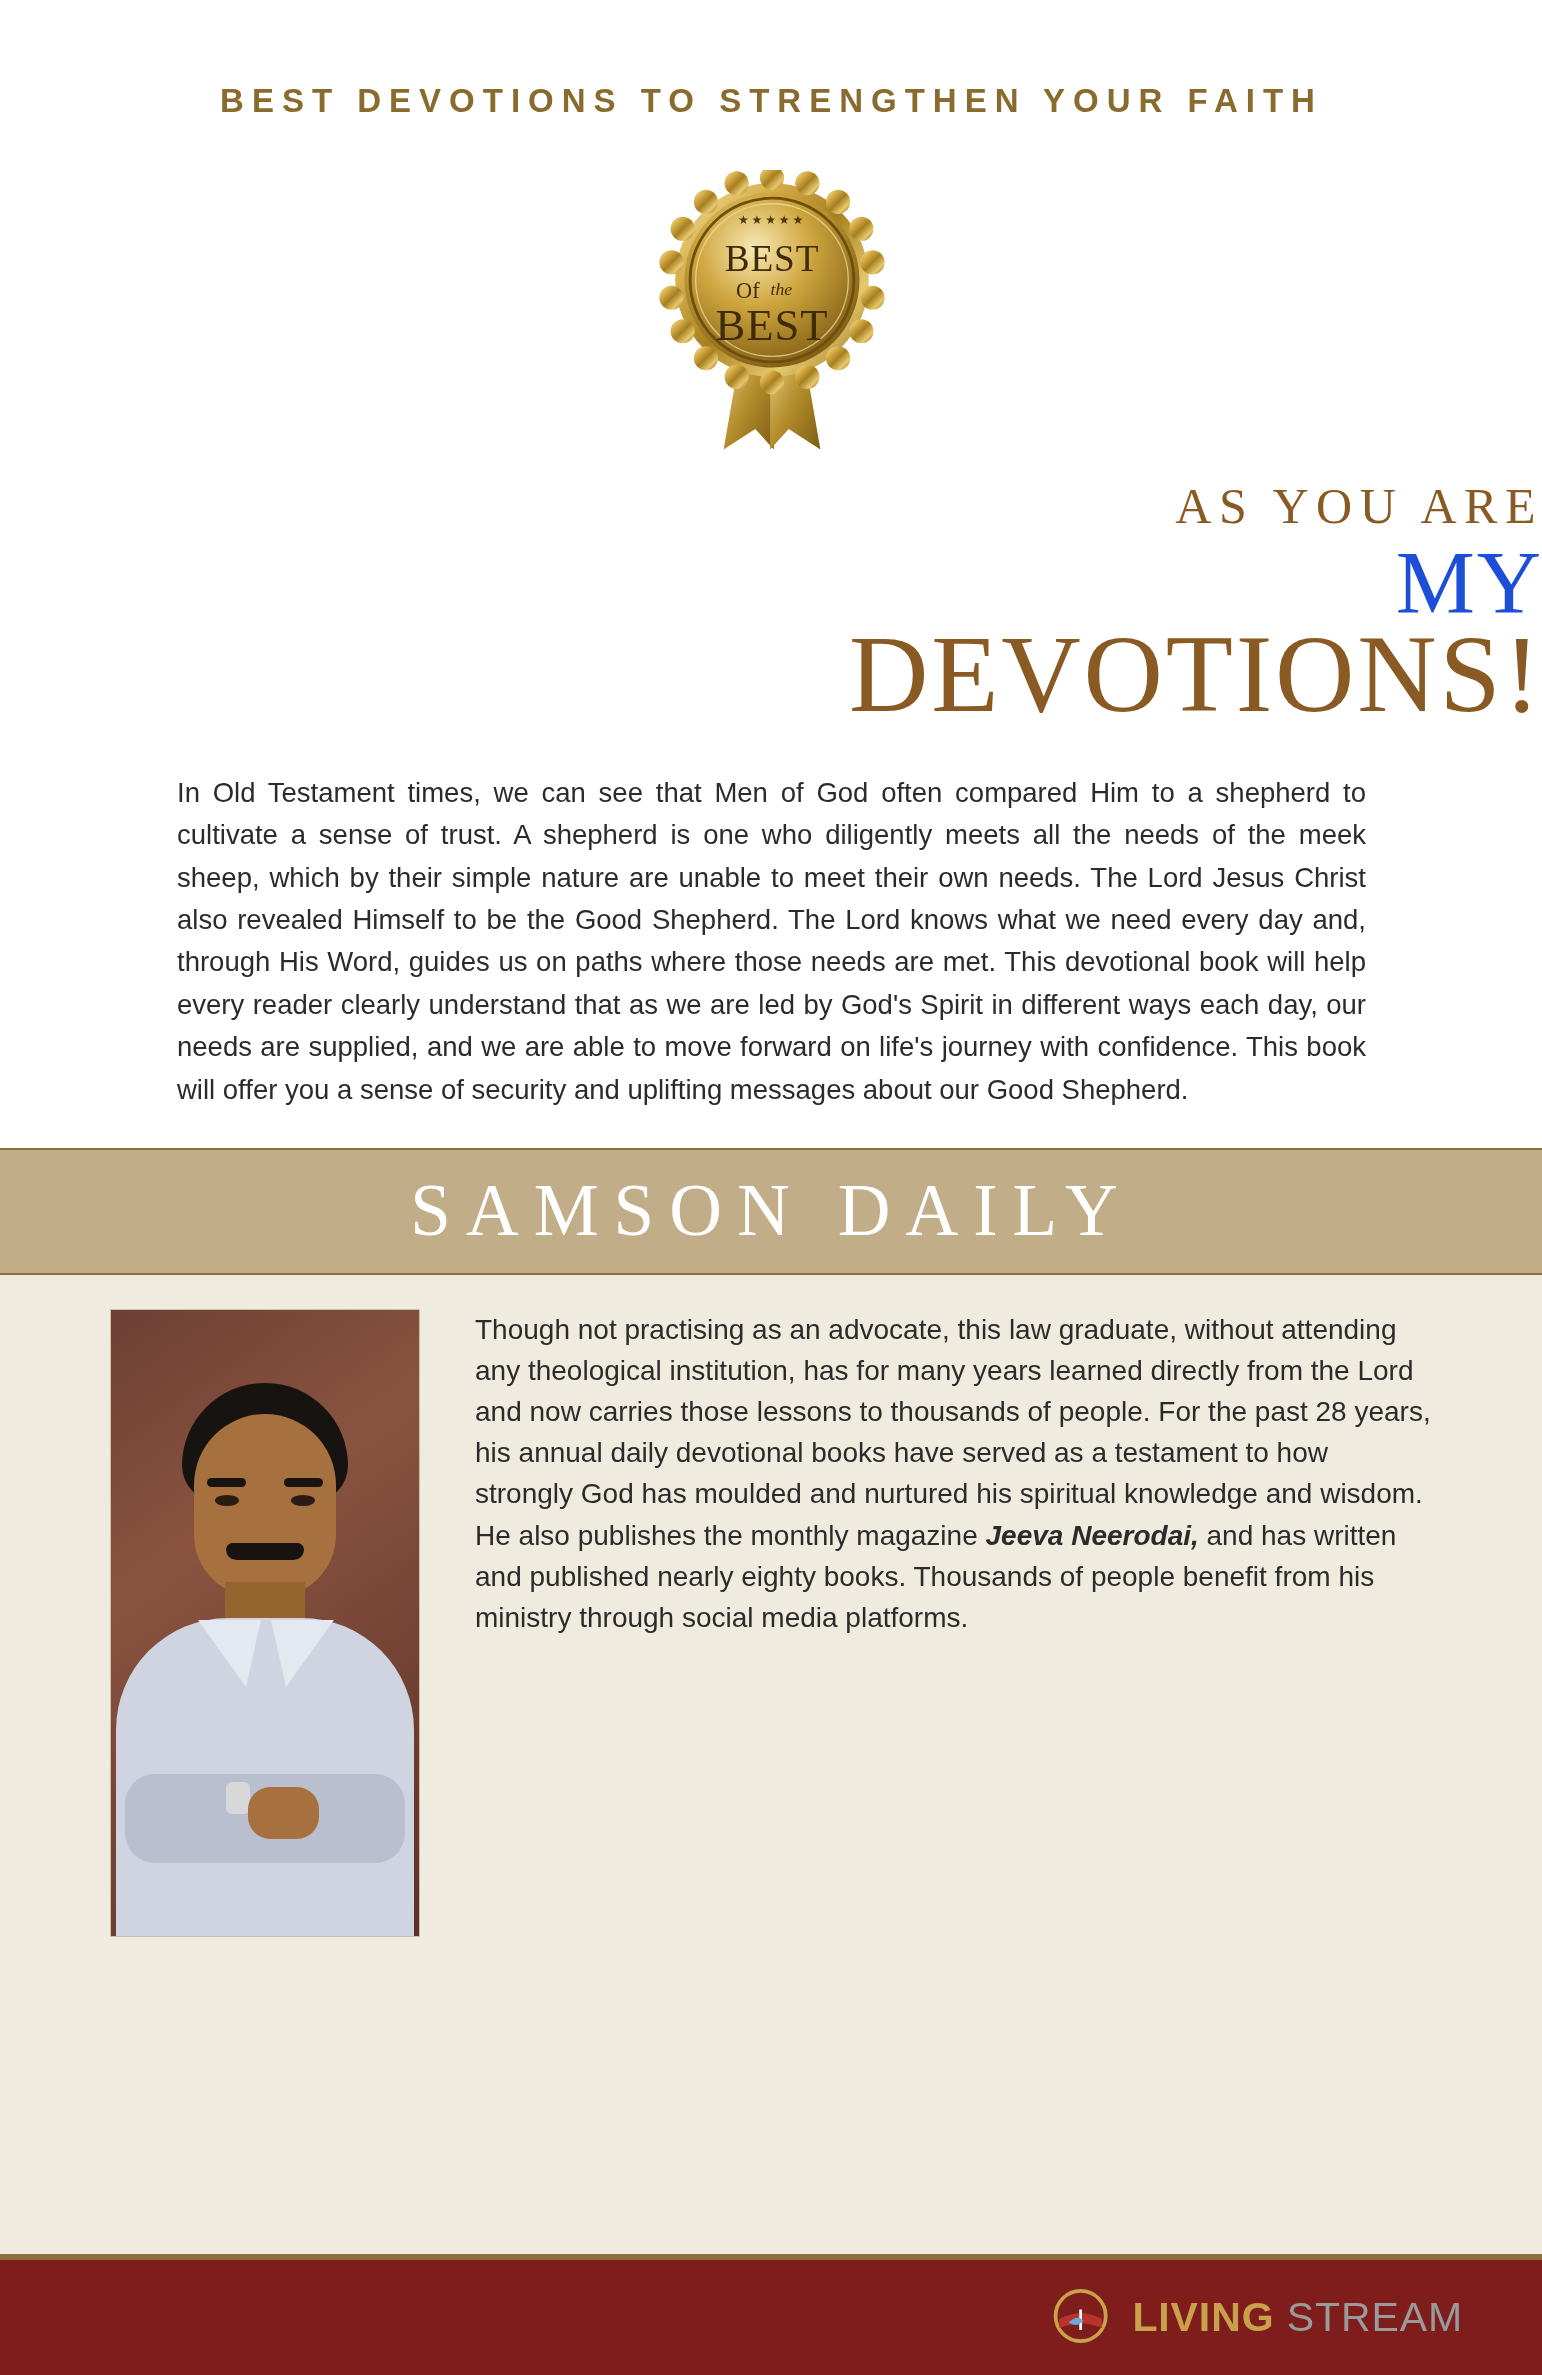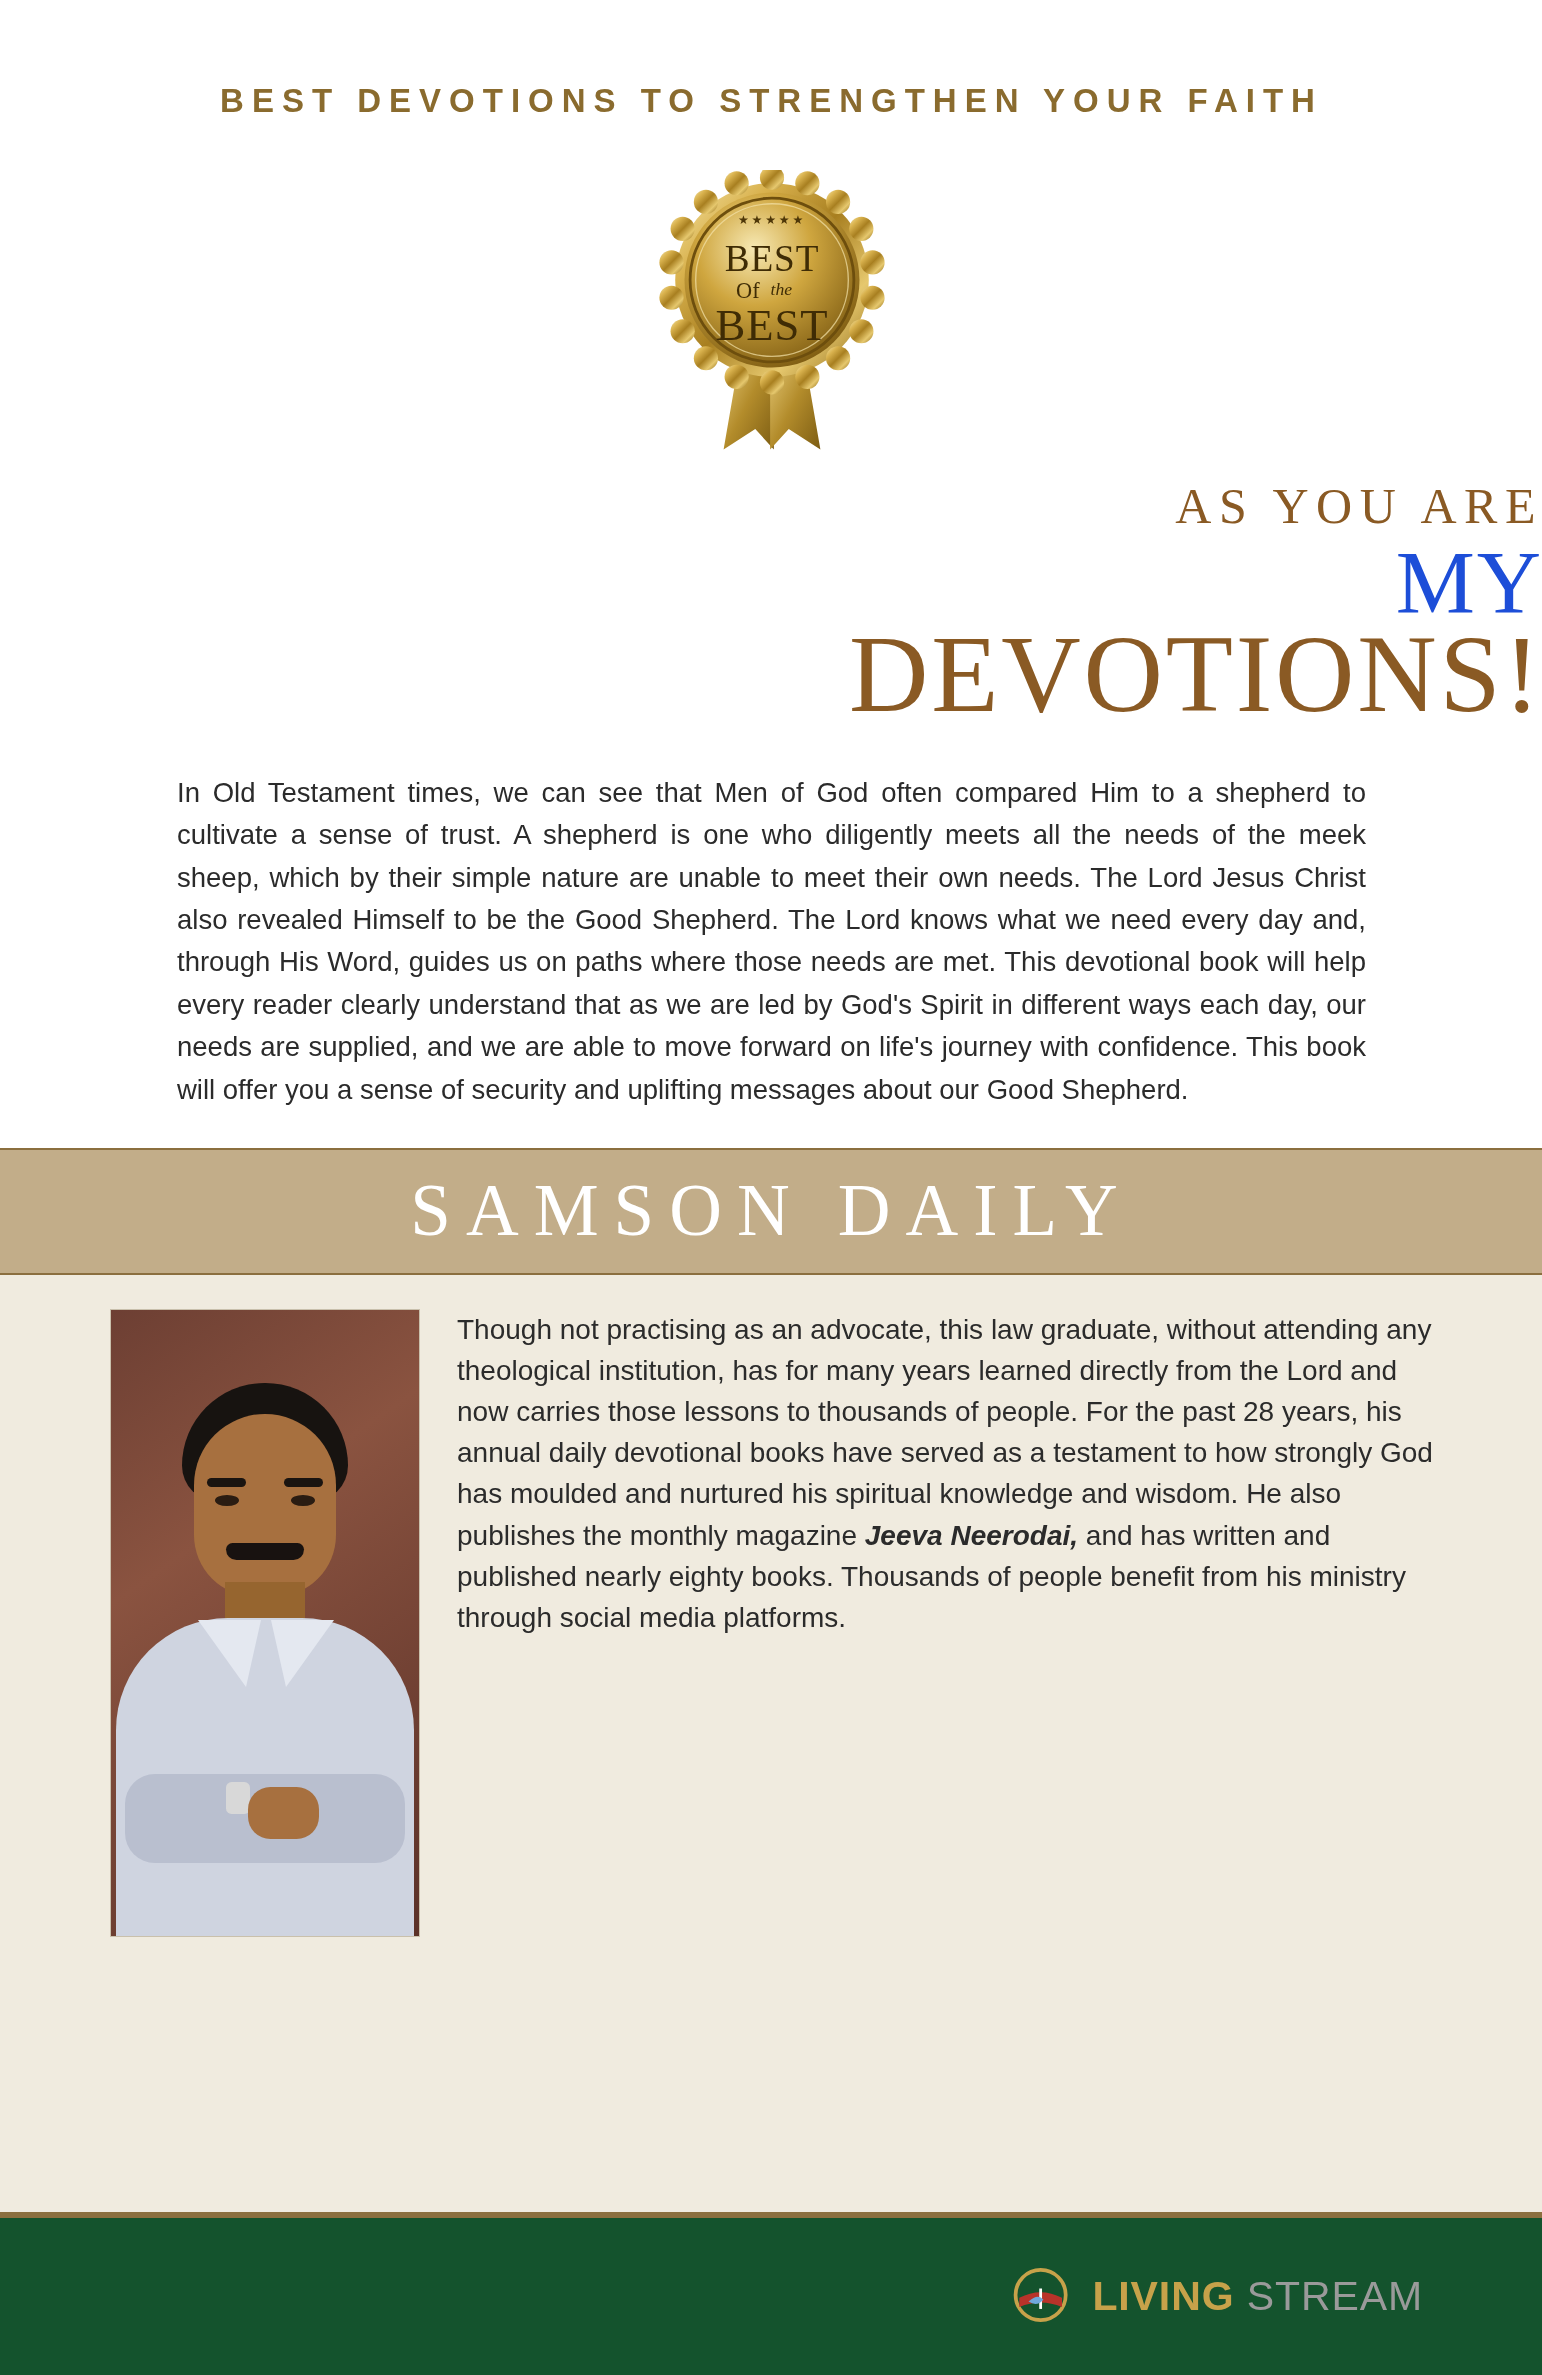--- a/index.html
+++ b/index.html
@@ -106,20 +106,21 @@
   }
 
   
   .bio-section {
     background: #f0ebdf;
     flex: 1;
     display: flex;
     padding: 34px 0 0 0;
     position: relative;
     border-bottom: 6.5px solid #8b6f3f;
+    gap: 18px;
   }
   .bio-photo {
     width: 308px;
     height: 626px;
     margin-left: 110px;
     flex: 0 0 auto;
     border: 0.9px solid #c9c0ac;
     background: linear-gradient(145deg, #6d3f33 0%, #8a5340 35%, #5b3128 100%);
     position: relative;
     overflow: hidden;
@@ -249,26 +250,26 @@
     line-height: 1.47;
     color: #2b2b2b;
   }
   .bio-text em {
     font-style: italic;
     font-weight: bold;
   }
 
   
   .footer {
-    height: 157px;
-    background: #14532d;
+    height: 115px;
+    background: #7f1d1d;
     display: flex;
     align-items: center;
     justify-content: flex-end;
-    padding-right: 120px;
+    padding-right: 80px;
   }
   .logo {
     display: flex;
     align-items: center;
     gap: 17px;
   }
   .logo-text {
     font-family: "Liberation Sans", sans-serif;
     font-size: 41px;
     letter-spacing: 0.9px;

